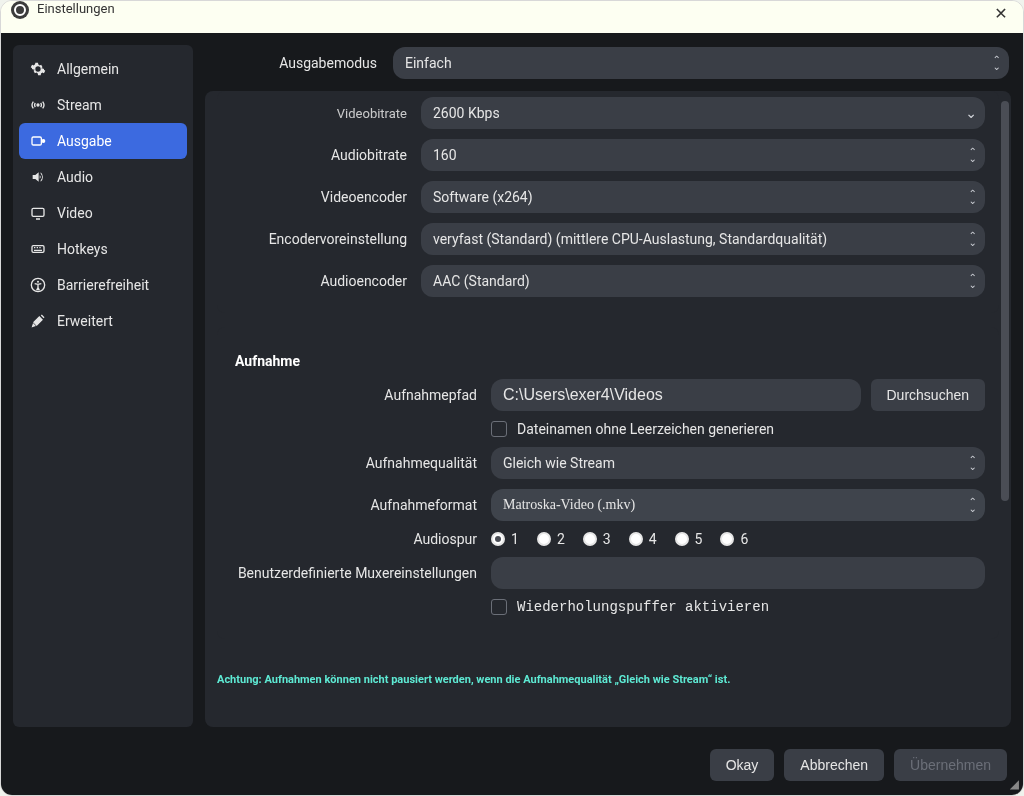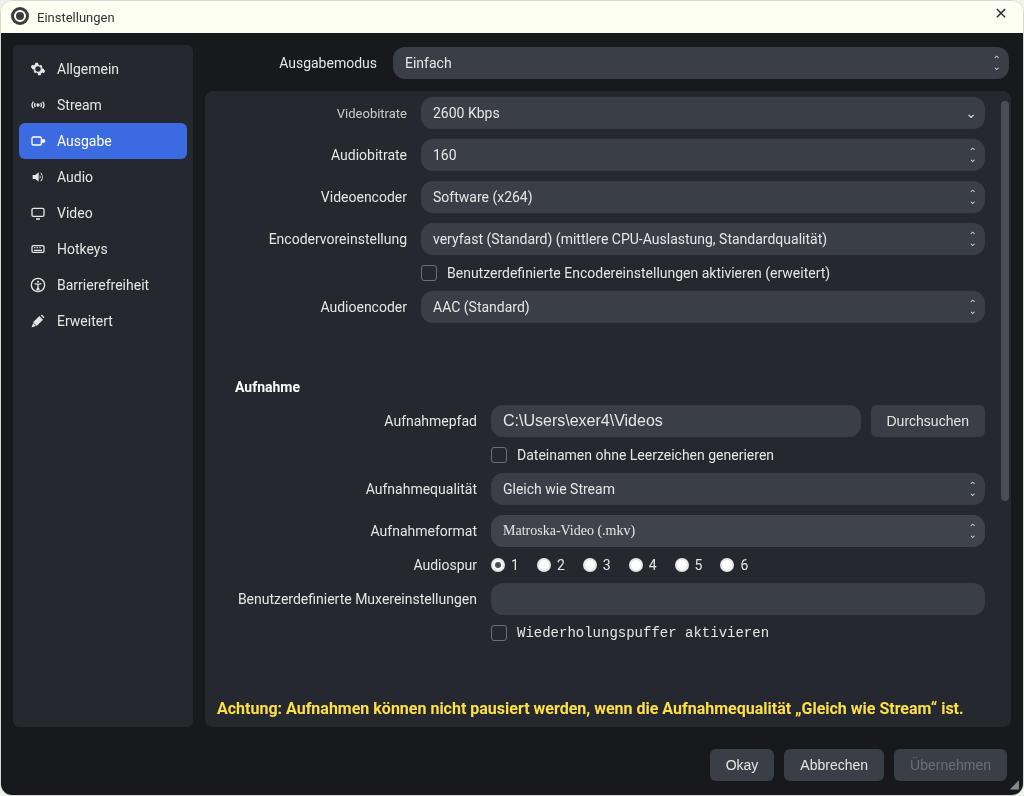--- a/index.html
+++ b/index.html
@@ -14,22 +14,22 @@
     width: 1024px; height: 796px;
     background: #fdfff2;
     border-radius: 12px;
     display: flex; flex-direction: column;
     overflow: hidden;
     border: 1px solid #d8d8d8;
   }
   .titlebar {
     height: 32px;
     background: #fdfff2;
-    display: flex; align-items: flex-end;
-    padding: 8px 10px;
+    display: flex; align-items: flex-start;
+    padding: 0 10px;
     color: #333;
     font-size: 13px;
   }
   .titlebar .obs-icon {
     width: 18px; height: 18px;
     border-radius: 50%;
     background: #3c3c3c;
     margin-right: 8px;
     display: inline-flex; align-items: center; justify-content: center;
   }
@@ -175,24 +175,24 @@
     background: #fff;
   }
   .radio.checked { background: #fff; }
   .radio.checked::after {
     content: ""; position: absolute; inset: 2px;
     border-radius: 50%; background: #4a4d55;
   }
   .radios { display: flex; align-items: center; gap: 18px; }
   .radios label { display: flex; align-items: center; gap: 6px; color: #e6e6e6; cursor: pointer; }
   .warning {
-    color: #fde047;
+    color: #5eead4;
     font-weight: 700;
     margin-top: 34px;
-    font-size: 16px;
+    font-size: 11px;
   }
   .footer {
     background: #17191c;
     padding: 10px 16px 14px 0;
     display: flex; justify-content: flex-end; gap: 10px;
   }
   .scrollbar-track {
     position: absolute; right: 2px; top: 10px; bottom: 10px; width: 8px;
   }
   .scrollbar-thumb {
@@ -329,25 +329,20 @@
               <span>Software (x264)</span>
               <span class="caret updown"></span>
             </div>
           </div>
           <div class="row">
             <div class="label small">Encodervoreinstellung</div>
             <div class="select">
               <span>veryfast (Standard) (mittlere CPU-Auslastung, Standardqualität)</span>
               <span class="caret updown"></span>
             </div>
-          </div>
-          <div class="row">
-            <div class="label small"></div>
-            <span class="checkbox"></span>
-            <span>Benutzerdefinierte Encodereinstellungen aktivieren (erweitert)</span>
           </div>
           <div class="row" style="margin-bottom:0;">
             <div class="label small">Audioencoder</div>
             <div class="select">
               <span>AAC (Standard)</span>
               <span class="caret updown"></span>
             </div>
           </div>
         </div>
 

